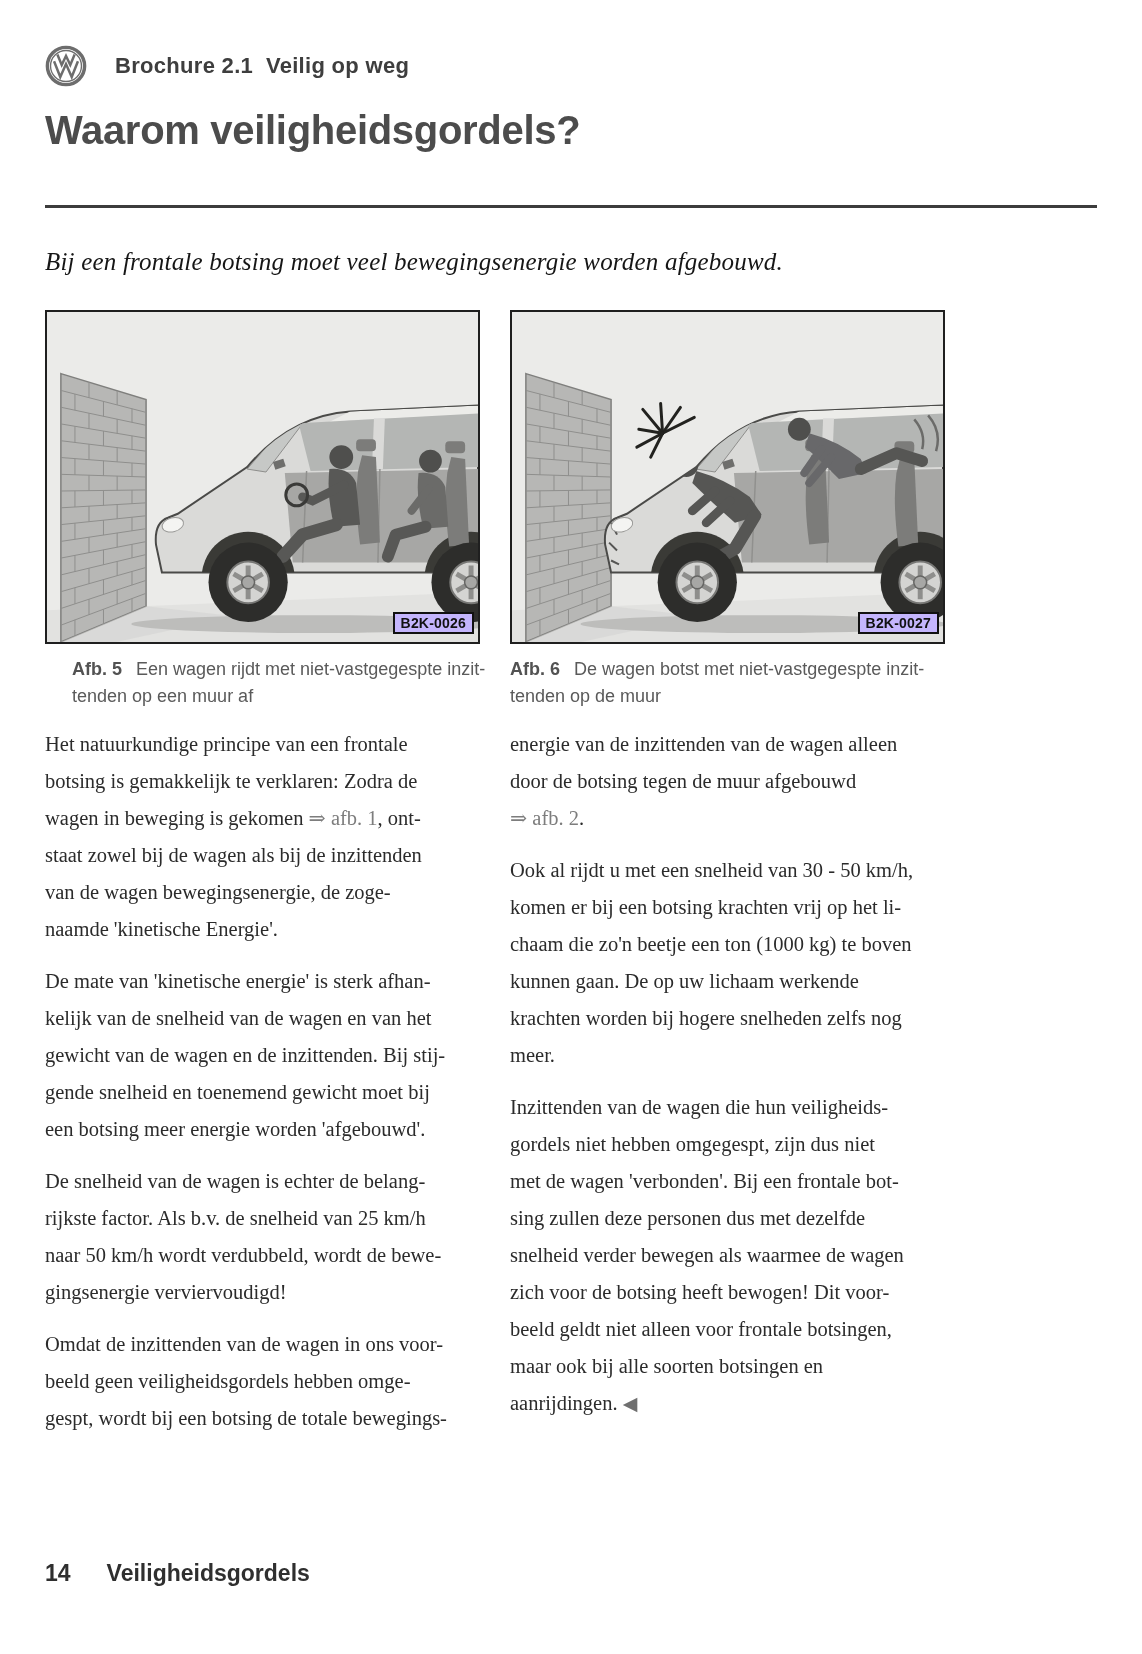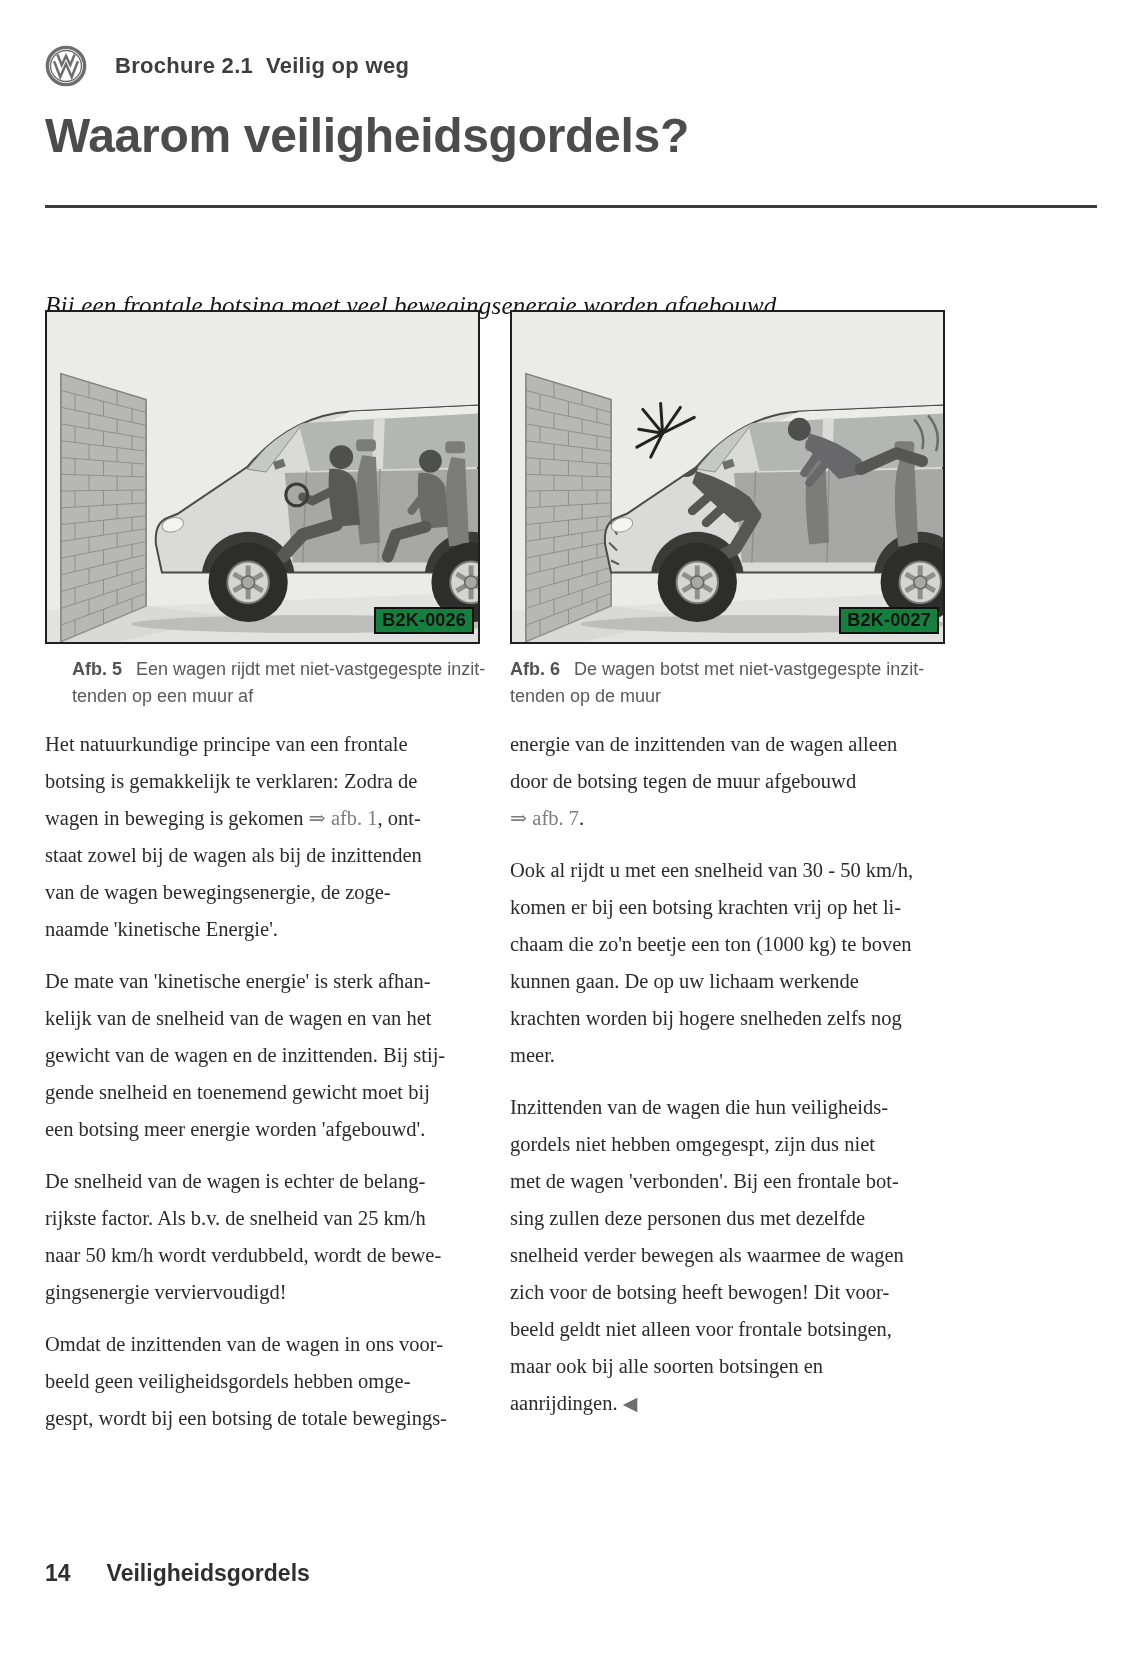--- a/index.html
+++ b/index.html
@@ -8,38 +8,38 @@
     width:1142px;height:1654px;
     background:#ffffff;
     overflow:hidden;
     font-family:"Liberation Sans","DejaVu Sans",sans-serif;
   }
   
   .brochure-header{position:absolute;left:45px;top:44px;height:44px;display:flex;align-items:center;}
   .vw-logo{width:42px;height:42px;flex:0 0 auto;}
   .brand{margin-left:28px;font-size:22px;font-weight:bold;color:#3e3e3e;white-space:pre;letter-spacing:.3px;}
   
-  .h1{position:absolute;left:45px;top:108px;font-size:48px;font-weight:bold;color:#4c4c4c;letter-spacing:-.3px;}
+  .h1{position:absolute;left:45px;top:108px;font-size:40px;font-weight:bold;color:#4c4c4c;letter-spacing:-.3px;}
   .h2wrap{position:absolute;left:45px;top:196px;width:1052px;}
   .h2{font-size:29px;font-weight:bold;color:#575757;letter-spacing:.2px;}
   .h2rule{margin-top:9px;height:3px;background:#3c3c3c;}
   .lead{
     position:absolute;left:45px;top:248px;width:960px;
     font-family:"Liberation Serif","DejaVu Serif",serif;
-    font-style:italic;font-size:25px;color:#161616;letter-spacing:.2px;margin-top:44px;
+    font-style:italic;font-size:25px;color:#161616;letter-spacing:.2px;
   }
   
   .figure{position:absolute;top:310px;width:435px;height:334px;border:2px solid #1f1f1f;box-sizing:border-box;background:#ebebe9;}
   .fig-left{left:45px;}
   .fig-right{left:510px;}
   .figure svg{display:block;width:431px;height:330px;}
   .fig-code{
     position:absolute;right:4px;bottom:8px;
-    background:#15803d;border:2px solid #111;
-    font-size:18px;font-weight:bold;color:#111;
+    background:#c4b5fd;border:2px solid #111;
+    font-size:14px;font-weight:bold;color:#111;
     padding:1px 6px;letter-spacing:.2px;
   }
   .caption{position:absolute;top:656px;width:450px;font-size:18px;line-height:27px;color:#5a5a5a;white-space:pre-line;}
   .cap-left{left:45px;margin-left:27px;}
   .cap-right{left:510px;}
   .cap-label{font-weight:bold;margin-right:14px;color:#525252;}
   
   .col{
     position:absolute;top:726px;
     font-family:"Liberation Serif","DejaVu Serif",serif;
@@ -343,21 +343,21 @@
 naar 50 km/h wordt verdubbeld, wordt de bewe-
 gingsenergie verviervoudigd!</p>
     <p>Omdat de inzittenden van de wagen in ons voor-
 beeld geen veiligheidsgordels hebben omge-
 gespt, wordt bij een botsing de totale bewegings-</p>
   </div>
 
   <div class="col col-right">
     <p><span>energie van de inzittenden van de wagen alleen
 door de botsing tegen de muur afgebouwd
-</span><span class="ref">⇒ afb. 7</span><span>.</span></p>
+</span><span class="ref">⇒ afb. 2</span><span>.</span></p>
     <p>Ook al rijdt u met een snelheid van 30 - 50 km/h,
 komen er bij een botsing krachten vrij op het li-
 chaam die zo'n beetje een ton (1000 kg) te boven
 kunnen gaan. De op uw lichaam werkende
 krachten worden bij hogere snelheden zelfs nog
 meer.</p>
     <p><span>Inzittenden van de wagen die hun veiligheids-
 gordels niet hebben omgegespt, zijn dus niet
 met de wagen 'verbonden'. Bij een frontale bot-
 sing zullen deze personen dus met dezelfde

